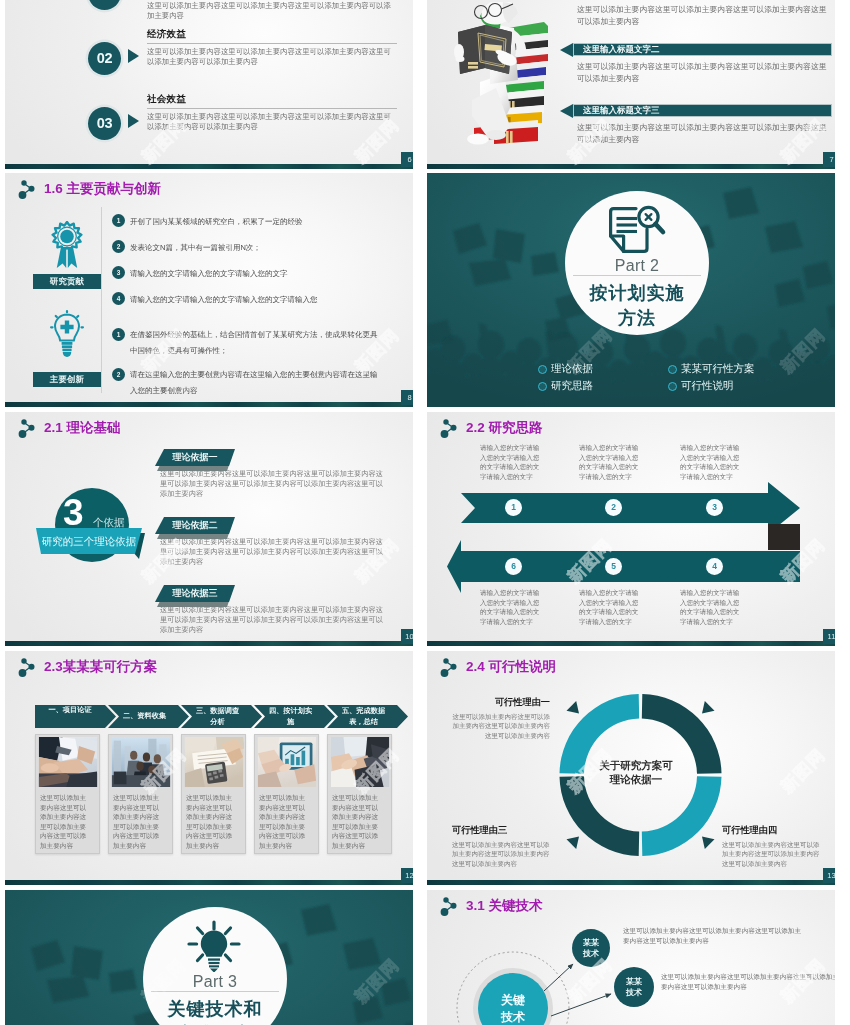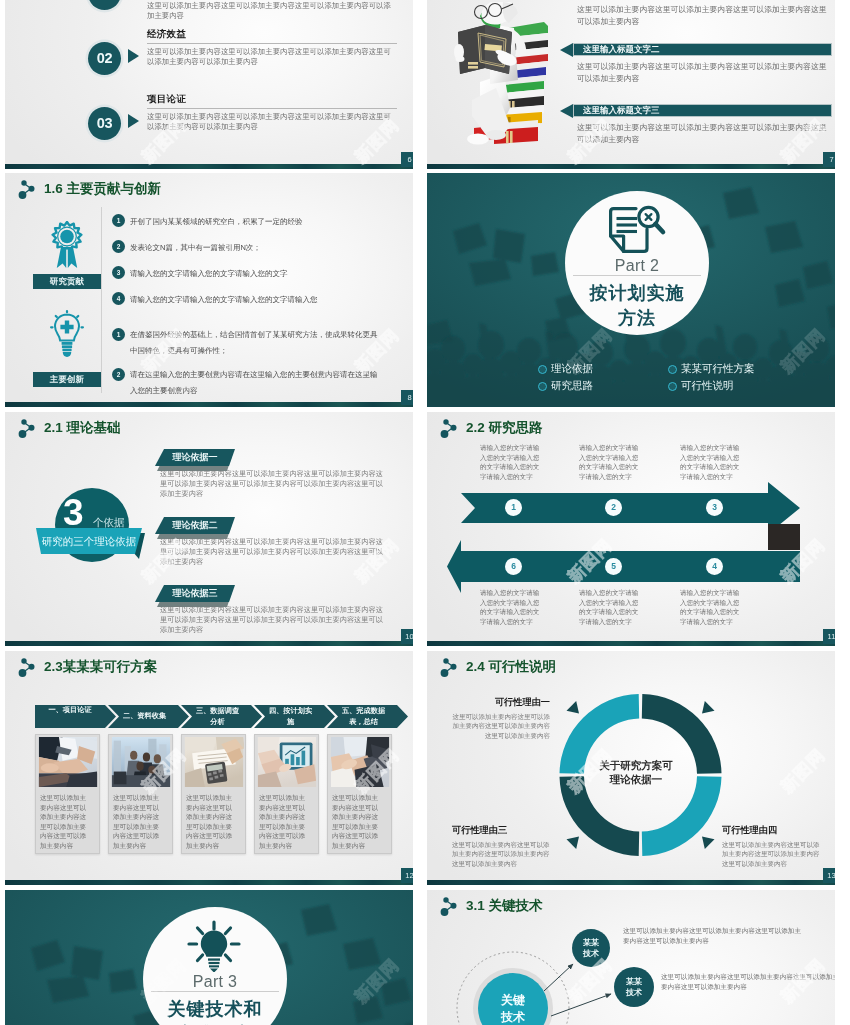--- a/index.html
+++ b/index.html
@@ -11,21 +11,21 @@
   background:radial-gradient(ellipse 70% 90% at 62% 42%, #fdfdfd 0%, #f7f7f7 30%, #efefef 60%, #e8e8e8 100%)}
 .slide > *{position:relative}
 .botband{position:absolute;left:0;bottom:0;width:418px;height:5px;background:#11464e;overflow:hidden}
 .bp{position:absolute;inset:0;opacity:.7;background:
  linear-gradient(90deg,#0b3138 0%,#123f45 9%,#0d3a41 18%,#14484c 27%,#0f3e44 36%,#1b5753 46%,#0e3c43 55%,
  #1d5b54 64%,#0f4046 72%,#205f57 80%,#103f45 88%,#1d564f 95%,#0e3a41 100%);}
 .pagenum{position:absolute;right:5px;bottom:2px;width:17px;height:15px;background:#17565e;color:#dff0f2;
   font-size:7.5px;line-height:15px;text-align:center;z-index:60;font-weight:normal}
 .hdr{position:absolute;left:12px;top:5px;display:flex;align-items:center}
 .hdr .ico{margin-right:6px;flex:none}
-.hdr .t{font-size:13.5px;font-weight:bold;color:#14532d;white-space:nowrap}
+.hdr .t{font-size:13.5px;font-weight:bold;color:#a21caf;white-space:nowrap}
 .wmlayer{position:absolute;left:0;top:0;width:850px;height:1025px;pointer-events:none;z-index:80}
 .wmlayer .wm{position:absolute;font-size:17px;font-weight:bold;line-height:19px;white-space:nowrap;
   color:transparent;transform:translate(-50%,-50%) rotate(-45deg);letter-spacing:1px;
   -webkit-text-stroke:0.75px rgba(255,255,255,.95);opacity:.55}
 .wmlayer .wm.ondark{opacity:.17}
 
 
 .s10badge{position:absolute;left:28px;top:76px;width:145px;height:85px;z-index:5}
 .s10circ{position:absolute;left:22px;top:0;width:74px;height:74px;border-radius:50%;background:#0d5f66;text-align:center}
 .s10num{position:absolute;left:8px;top:4px;font-size:37px;font-weight:bold;color:#fff;line-height:42px;letter-spacing:-1px}
@@ -139,21 +139,21 @@
     <div class="ntext">
       <div class="nhead">经济效益</div>
       <div class="nrule"></div>
       <div class="nbody">这里可以添加主要内容这里可以添加主要内容这里可以添加主要内容这里可以添加主要内容可以添加主要内容</div>
     </div>
   </div>
   <div class="numrow" style="top:170px">
     <div class="ncircle"><span>03</span></div>
     <div class="arrowtri"></div>
     <div class="ntext">
-      <div class="nhead">项目论证</div>
+      <div class="nhead">社会效益</div>
       <div class="nrule"></div>
       <div class="nbody">这里可以添加主要内容这里可以添加主要内容这里可以添加主要内容这里可以添加主要内容可以添加主要内容</div>
     </div>
   </div>
   <div class="botband">
           <div class="bp"></div>
         </div>
   <div class="pagenum">6</div>
  </div>
 </div>

